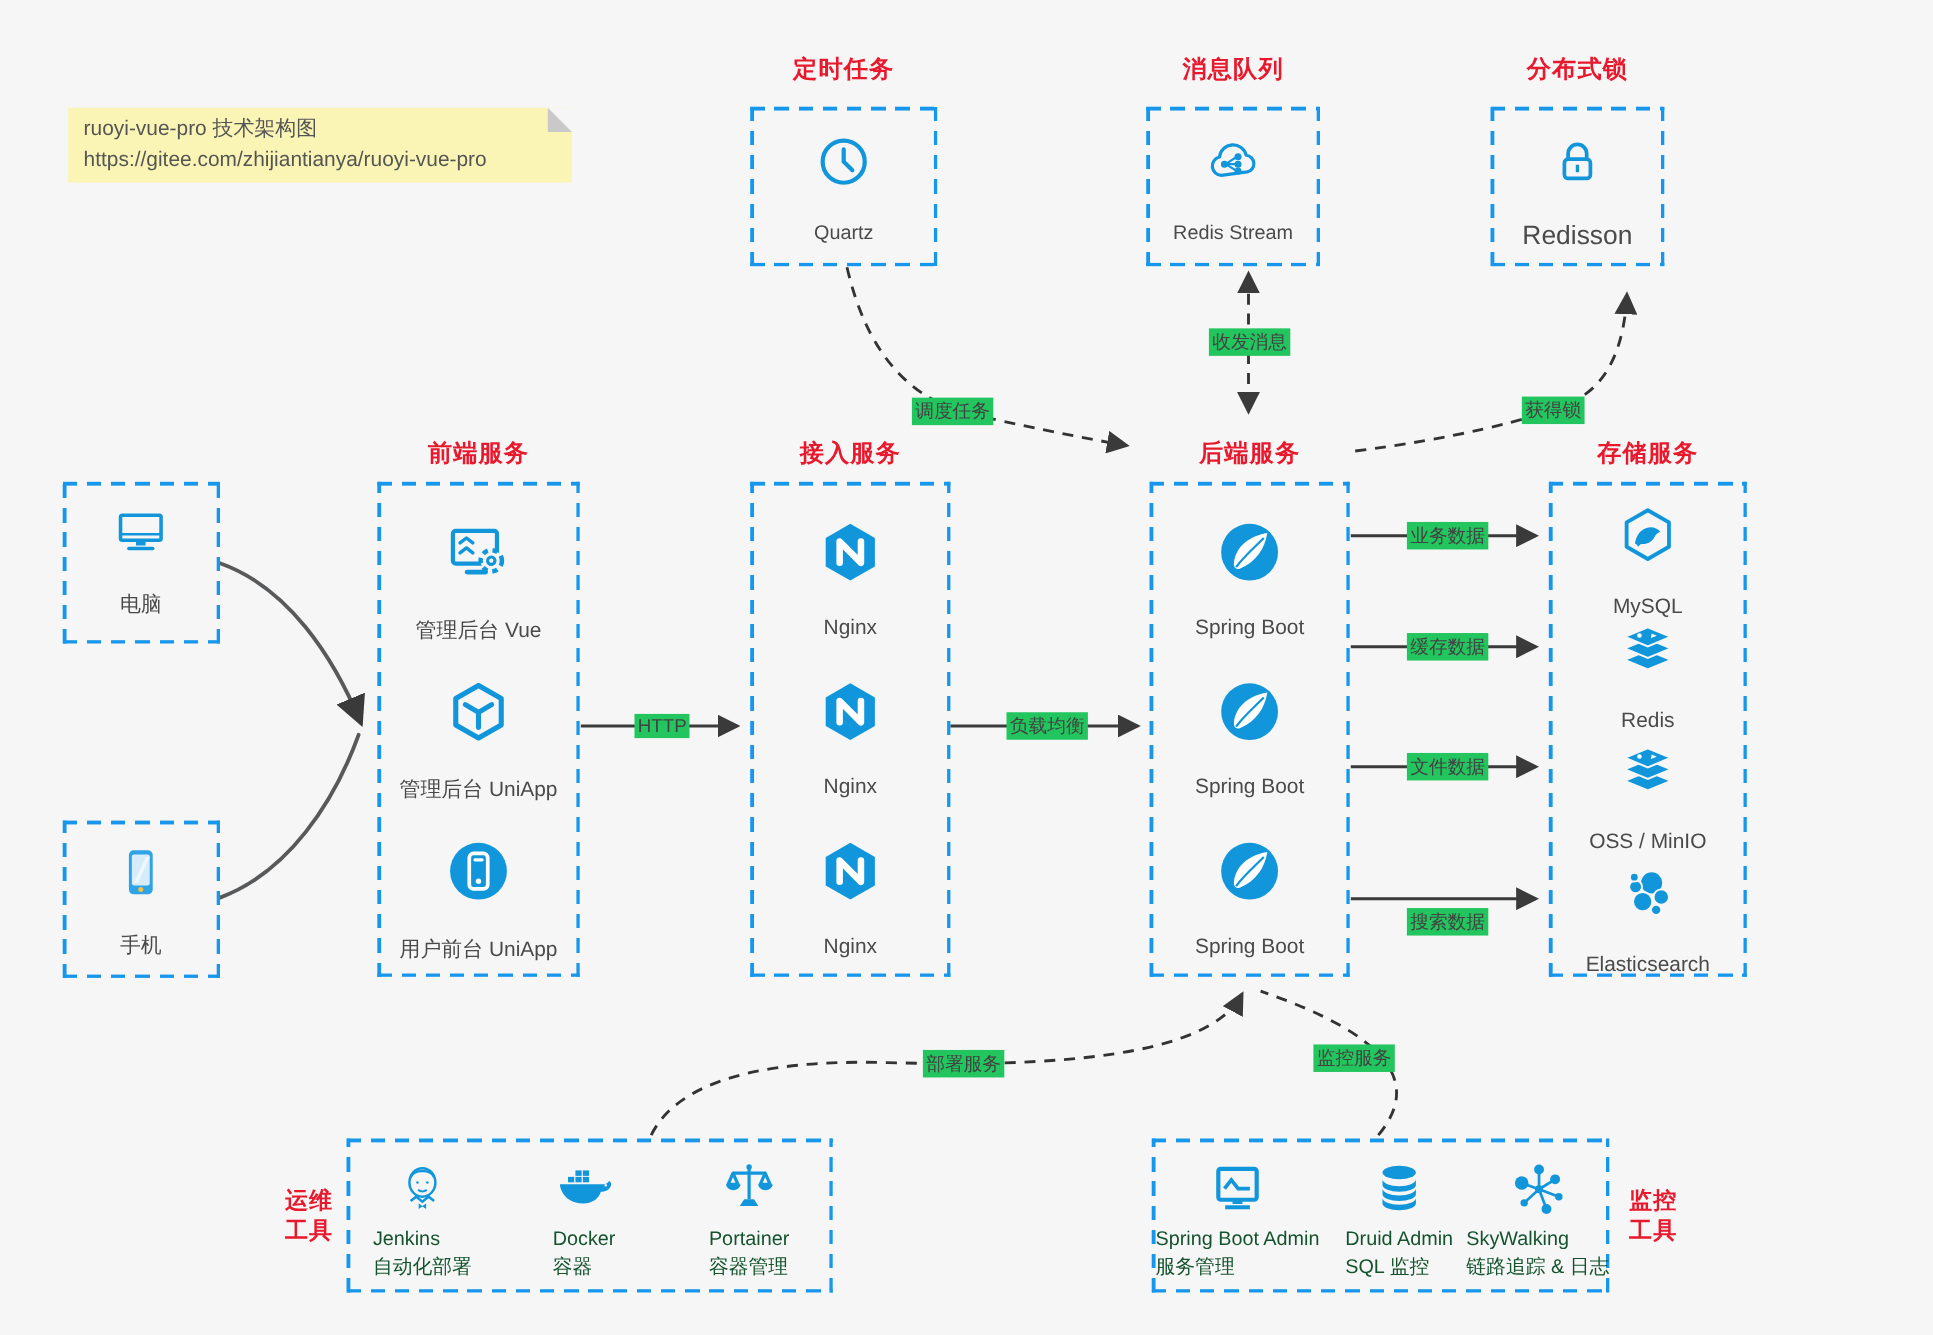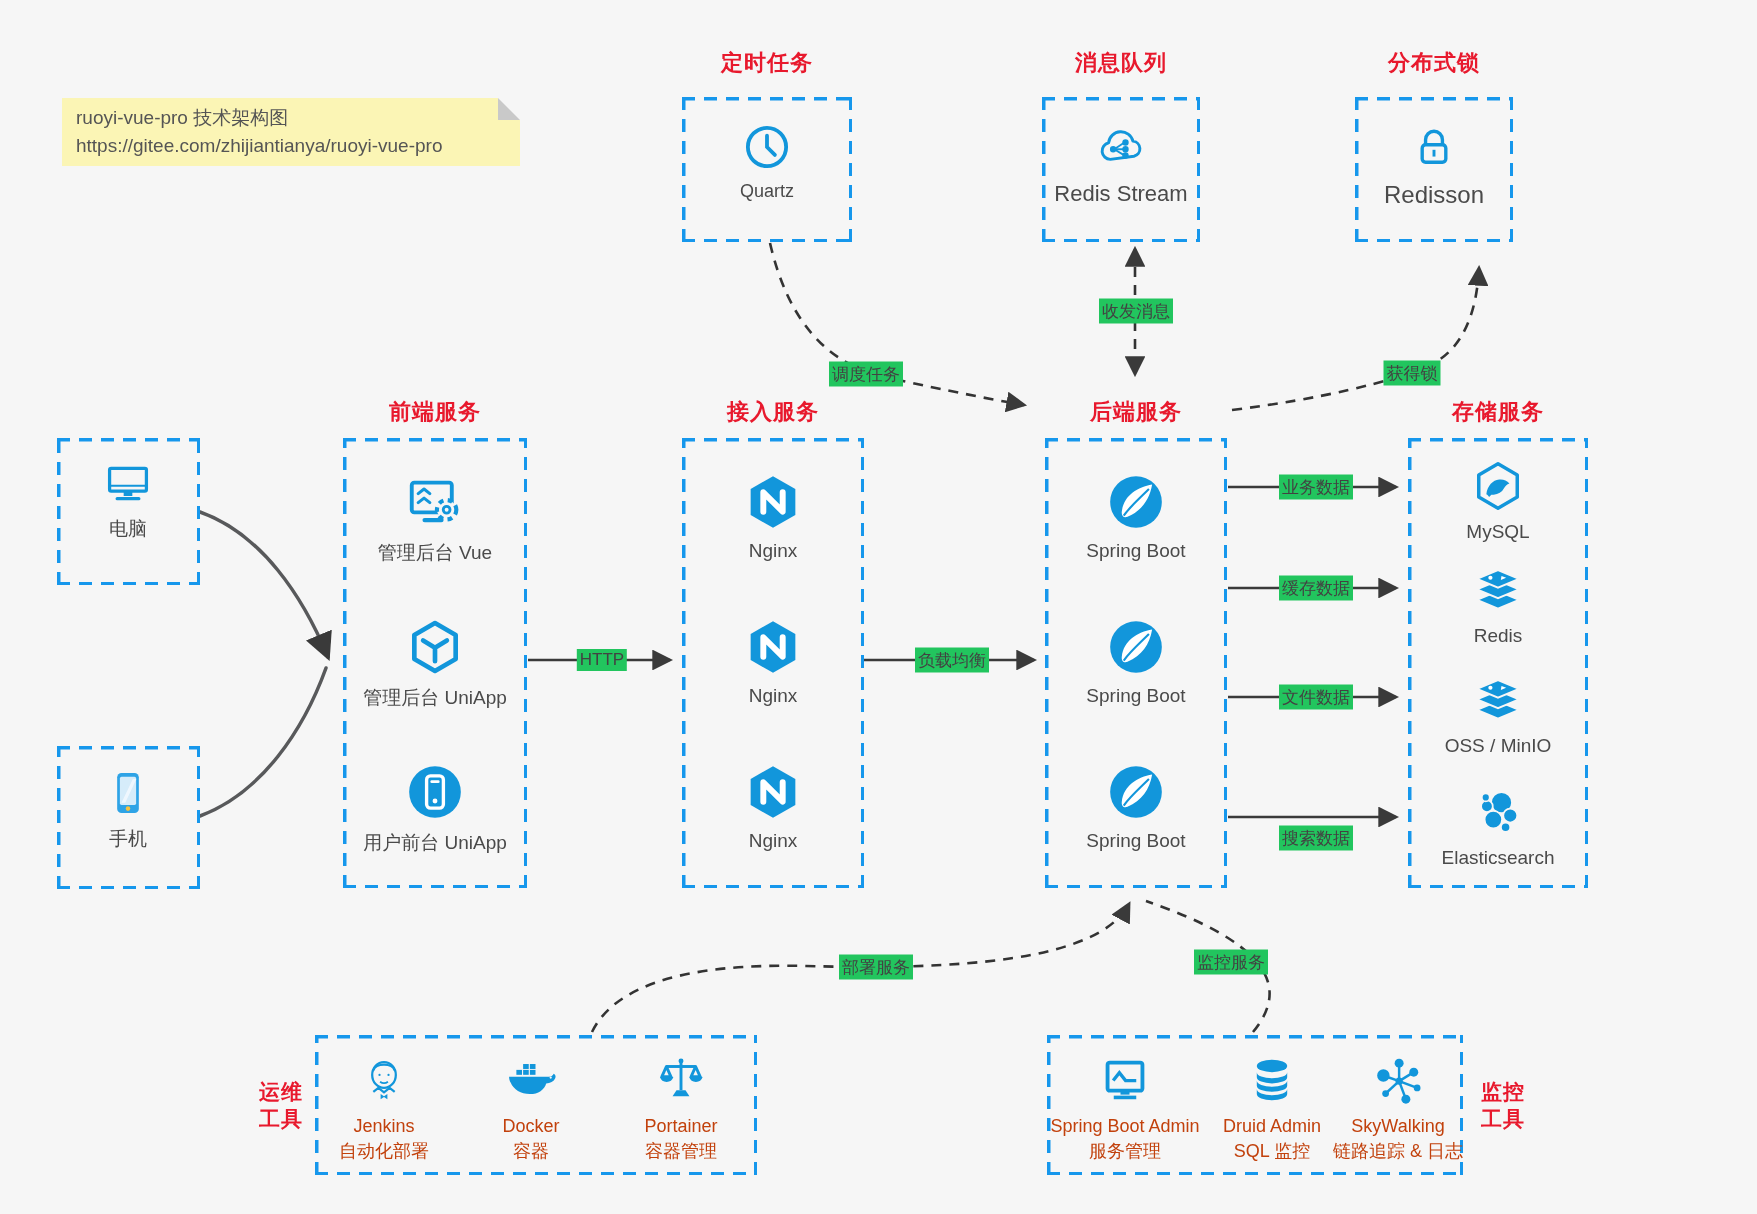--- a/index.html
+++ b/index.html
@@ -10,22 +10,22 @@
       repeating-linear-gradient(90deg,#1697ec 0 13px,transparent 13px 22px),
       repeating-linear-gradient(90deg,#1697ec 0 13px,transparent 13px 22px),
       repeating-linear-gradient(0deg,#1697ec 0 13px,transparent 13px 22px),
       repeating-linear-gradient(0deg,#1697ec 0 13px,transparent 13px 22px);
     background-size:100% 3.5px,100% 3.5px,3.5px 100%,3.5px 100%;
     background-position:0 0,0 100%,0 0,100% 0;
     background-repeat:no-repeat;}
   .coltitle{position:absolute;z-index:4;color:#e8192d;font-weight:700;font-size:22px;text-align:center;letter-spacing:1px;}
   .sidetitle{position:absolute;z-index:4;color:#e8192d;font-weight:700;font-size:21px;text-align:center;line-height:27px;letter-spacing:1px;}
   .node{position:absolute;z-index:3;width:176px;display:flex;flex-direction:column;align-items:center;transform:translateX(-50%);}
-  .nlabel{margin-top:7px;font-size:19px;color:#4a4a4a;white-space:nowrap;}
-  .nlabel2{margin-top:7px;font-size:18px;color:#c2410c;text-align:center;line-height:25px;white-space:nowrap;}
+  .nlabel{margin-top:27px;font-size:19px;color:#4a4a4a;white-space:nowrap;}
+  .nlabel2{margin-top:7px;font-size:18px;color:#14532d;text-align:left;line-height:25px;white-space:nowrap;}
   .elabel{position:absolute;z-index:5;transform:translate(-50%,-50%);background:#22c55e;padding:1px 3px;font-size:17px;color:#424242;white-space:nowrap;}
   .note{position:absolute;left:62px;top:98px;width:458px;height:68px;background:#fbf5b5;z-index:6;
         font-size:19px;color:#555;line-height:28px;padding:6px 0 0 14px;box-sizing:border-box;}
   .note .fold{position:absolute;top:0;right:0;width:0;height:0;
         border-top:22px solid #f6f6f6;border-left:22px solid #c9c9c9;}
   .icon svg{display:block;}
 </style>
 </head>
 <body>
 
@@ -93,21 +93,21 @@
           <line x1="18" y1="26" x2="27" y2="20"></line>
             <line x1="18" y1="26" x2="27" y2="26"></line>
             <line x1="18" y1="26" x2="27" y2="31.5"></line>
           <circle cx="17" cy="26" r="2"></circle>
             <circle cx="28" cy="20" r="2"></circle>
             <circle cx="28" cy="26" r="2"></circle>
             <circle cx="28" cy="31.5" r="2"></circle>
         </g>
       </svg>
     </span>
-    <div class="nlabel" style="font-size:22px">Redis Stream</div>
+    <div class="nlabel" style="font-size:18px">Redis Stream</div>
   </div>
 
   <div class="node" style="left:1434px;top:120px">
     <span class="icon">
       <svg width="54" height="54" viewBox="0 0 48 48">
           <path d="M16.5 22 v-4.5 a7.5 7.5 0 0 1 15 0 V22" fill="none" stroke="#1296db" stroke-width="3"></path>
           <rect x="13.5" y="22" width="21" height="15.5" rx="3" fill="none" stroke="#1296db" stroke-width="3"></rect>
           <path d="M24 26.5 v6" stroke="#1296db" stroke-width="2.6"></path>
         </svg>
     </span>

